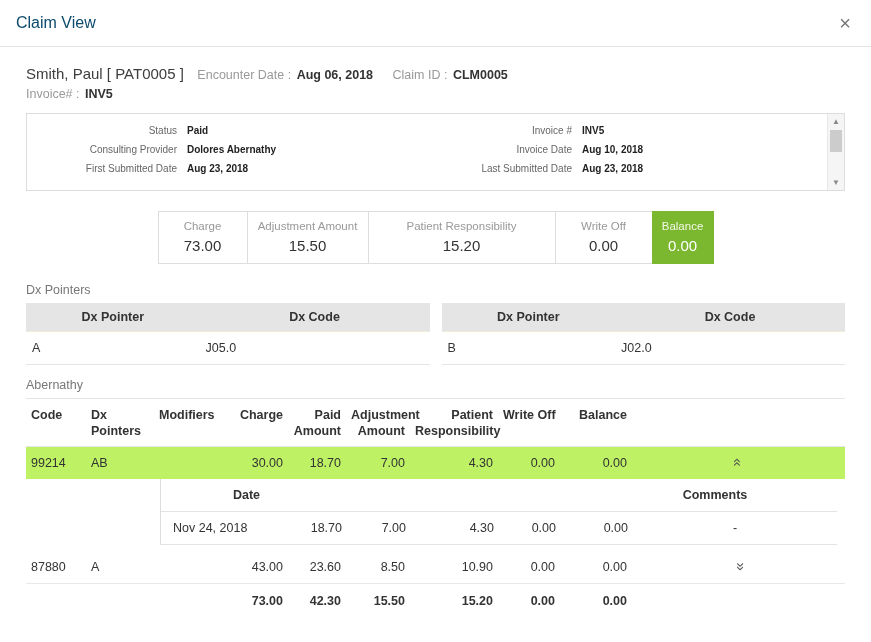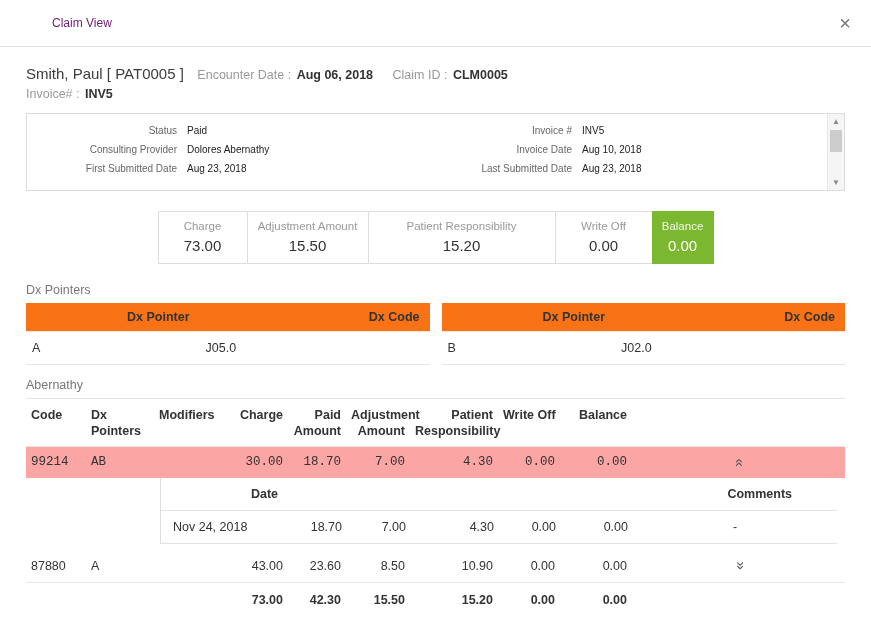--- a/index.html
+++ b/index.html
@@ -10,41 +10,41 @@
     overflow: hidden;
   }
   .modal { width: 871px; height: 642px; display: flex; flex-direction: column; background: #fff; }
 
   
   .modal-header {
     height: 47px; flex: 0 0 47px; border-bottom: 1px solid #e4e4e4;
     display: flex; align-items: center; justify-content: space-between;
     padding: 0 20px 0 16px;
   }
-  .modal-title { font-size: 12px; color: #701a75; margin-left: 36px; }
+  .modal-title { font-size: 16px; color: #0c4a6e; }
   .close-x { font-size: 20px; color: #777; cursor: pointer; line-height: 1; }
 
   
   .modal-body { flex: 1 1 auto; padding: 15px 26px 0; overflow: hidden; }
 
   .patient-block { font-size: 12.5px; color: #999; margin-top: 3px; white-space: nowrap; }
   .patient-name { font-size: 15px; color: #3d3d3d; margin-right: 10px; }
   .meta-pair { margin-right: 16px; }
   .meta-label { color: #999; }
   .meta-value { color: #333; font-weight: bold; margin-left: 2px; }
   .invoice-line { font-size: 12.5px; margin-top: 5px; }
 
   
   .details-box { border: 1px solid #ddd; margin-top: 12px; height: 78px; position: relative; overflow: hidden; }
   .details-grid {
     display: grid; grid-template-columns: 150px 195px 200px auto;
     row-gap: 8px; padding-top: 11px; font-size: 10px; padding-right: 24px;
   }
   .d-label { text-align: right; color: #666; padding-right: 0; }
-  .d-value { font-weight: normal; color: #222; padding-left: 10px; }
+  .d-value { font-weight: bold; color: #222; padding-left: 10px; }
   .scrollbar {
     position: absolute; top: 0; right: 0; bottom: 0; width: 17px;
     background: #f5f5f5; border-left: 1px solid #e8e8e8;
   }
   .sb-arrow { height: 15px; line-height: 15px; text-align: center; font-size: 8px; color: #888; cursor: pointer; }
   .sb-arrow.sb-down { position: absolute; bottom: 0; left: 0; right: 0; }
   .sb-thumb { position: absolute; top: 16px; left: 2px; right: 2px; height: 22px; background: #ccc; cursor: grab; }
 
   
   .summary-row { display: flex; justify-content: center; margin-top: 20px; }
@@ -59,52 +59,52 @@
   .card.green .card-value { color: #fff; }
 
   
   .section-title { font-size: 12.5px; color: #777; margin: 19px 0 6px; }
   .section-title.tight { margin-top: 13px; }
 
   
   .dx-tables { display: flex; gap: 12px; }
   .dx-table { flex: 1; border-collapse: collapse; font-size: 12.5px; table-layout: fixed; }
   .dx-table th {
-    background: #f97316; text-align: right; font-weight: bold; color: #333;
+    background: #e5e5e5; text-align: center; font-weight: bold; color: #333;
     padding: 7px 10px; border-bottom: 1px solid #f1ecd6;
   }
   .dx-table td { padding: 9px 6px; border-bottom: 1px solid #e5e5e5; color: #333; }
   .dx-col-pointer { width: 43%; }
 
   
   .proc-table {
     width: 100%; border-collapse: collapse; table-layout: fixed;
     font-size: 12.5px; margin-top: 2px; border-top: 1px solid #e5e5e5;
   }
   .proc-table th {
     font-weight: bold; color: #333; padding: 8px 5px 6px; vertical-align: top;
     line-height: 1.3; border-bottom: 1px solid #e5e5e5;
   }
   .proc-table td { padding: 8px 5px; color: #333; }
   .al { text-align: left; }
   .ar { text-align: right; }
   .nw { white-space: nowrap; }
   .proc-row td { border-bottom: 1px solid #e8e8e8; }
-  .proc-row.expanded td { background: #fca5a5; border-bottom: none; font-family: Liberation Mono, monospace; }
+  .proc-row.expanded td { background: #bef264; border-bottom: none; }
   .chev-cell { text-align: center; }
   .chevron { display: inline-block; font-size: 15px; color: #555; cursor: pointer; line-height: 1; }
   .chevron.up { transform: rotate(90deg); }
   .chevron.down { transform: rotate(-90deg); }
 
   
   .detail-row > td { padding: 0 8px 6px 134px; }
   .detail-block { border-left: 1px solid #ddd; }
   .detail-table { width: 100%; border-collapse: collapse; table-layout: fixed; font-size: 12.5px; }
   .detail-table th {
-    font-weight: bold; color: #333; text-align: right;
+    font-weight: bold; color: #333; text-align: center;
     padding: 8px 5px; border-bottom: 1px solid #e3e3e3; vertical-align: top;
   }
   .detail-table td { padding: 9px 5px; border-bottom: 1px solid #e3e3e3; }
   .dt-date { padding-left: 54px !important; }
   .dt-comments { text-align: right; padding-right: 45px !important; }
   .dt-date-val { padding-left: 12px !important; color: #999; white-space: nowrap; overflow: visible; }
   .dt-comment-val { text-align: center; color: #555; }
 
   .totals-row td { font-weight: bold; padding: 10px 5px; }
 

